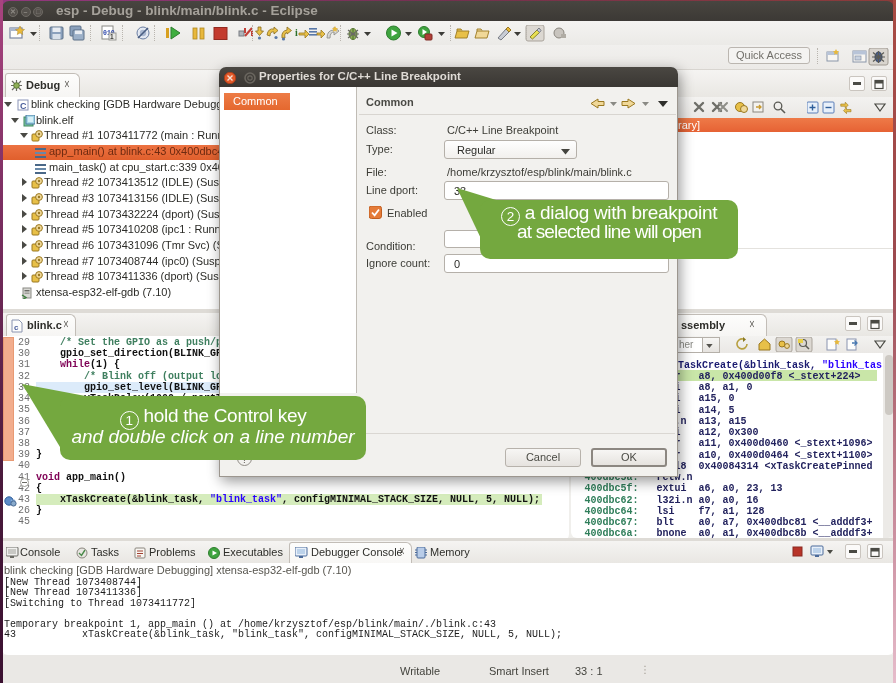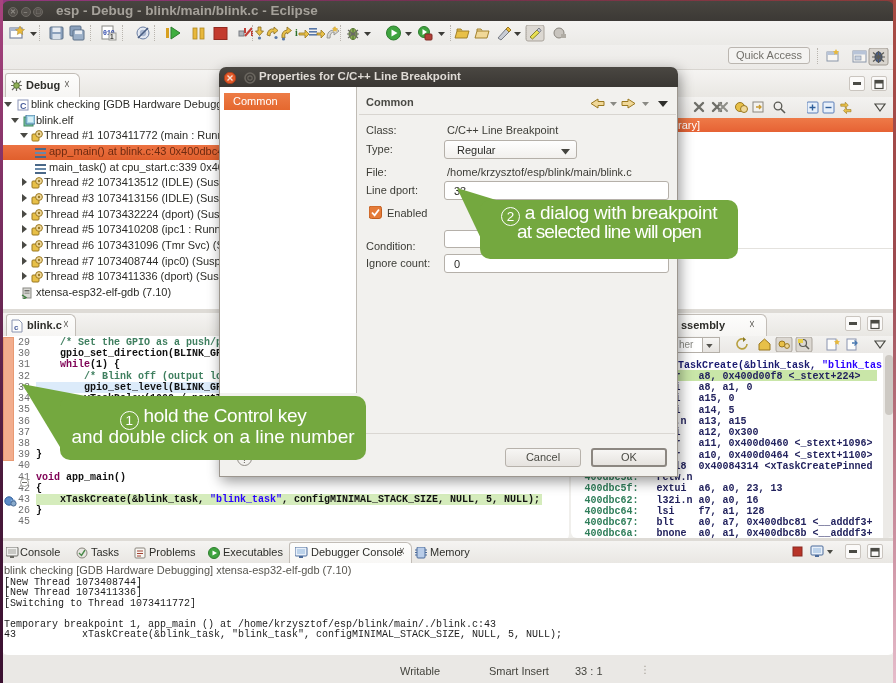--- a/index.html
+++ b/index.html
@@ -641,19 +641,19 @@
     <div class="dbtn" style="left:371px;top:361px;width:76px;border:2px solid #8c8781;line-height:15px;">OK</div>
   </div>
 </div>
 
 <svg class="abs" style="left:0px;top:0px;width:896px;height:683px;pointer-events:none;">
   <polygon points="22,384 112,401 60,447" fill="#74a83f"></polygon>
   <polygon points="457,188 526,209 484,245" fill="#74a83f"></polygon>
 </svg>
 <div class="callout" style="left:60px;top:396px;width:306px;height:64px;">
   <div style="position:absolute;left:0;top:9px;width:100%;letter-spacing:-0.3px;"><span class="circnum">1</span>hold the Control key</div>
-  <div style="position:absolute;left:0;top:29.6px;width:100%;">and double click on a line number</div>
+  <div style="position:absolute;left:0;top:29.6px;width:100%;font-style:italic;">and double click on a line number</div>
 </div>
 <div class="callout" style="left:480px;top:200px;width:258px;height:59px;">
   <div style="position:absolute;left:0;top:1.8px;width:100%;letter-spacing:-0.3px;"><span class="circnum">2</span>a dialog with breakpoint</div>
   <div style="position:absolute;left:0;top:21.2px;width:100%;letter-spacing:-0.85px;">at selected line will  open</div>
 </div>
 </div>
 
 </body></html>

